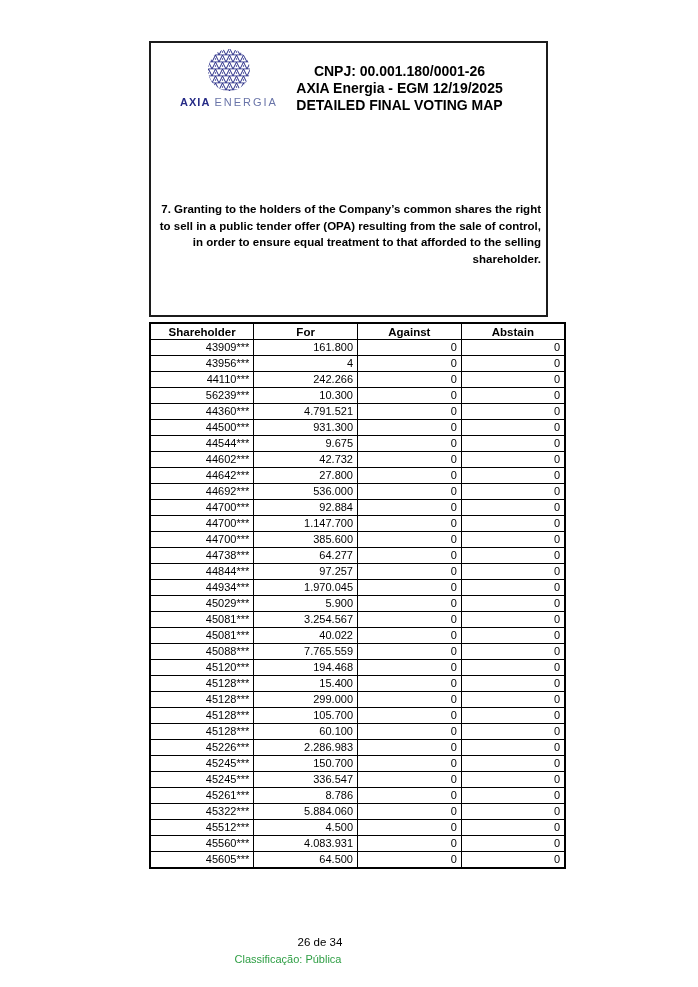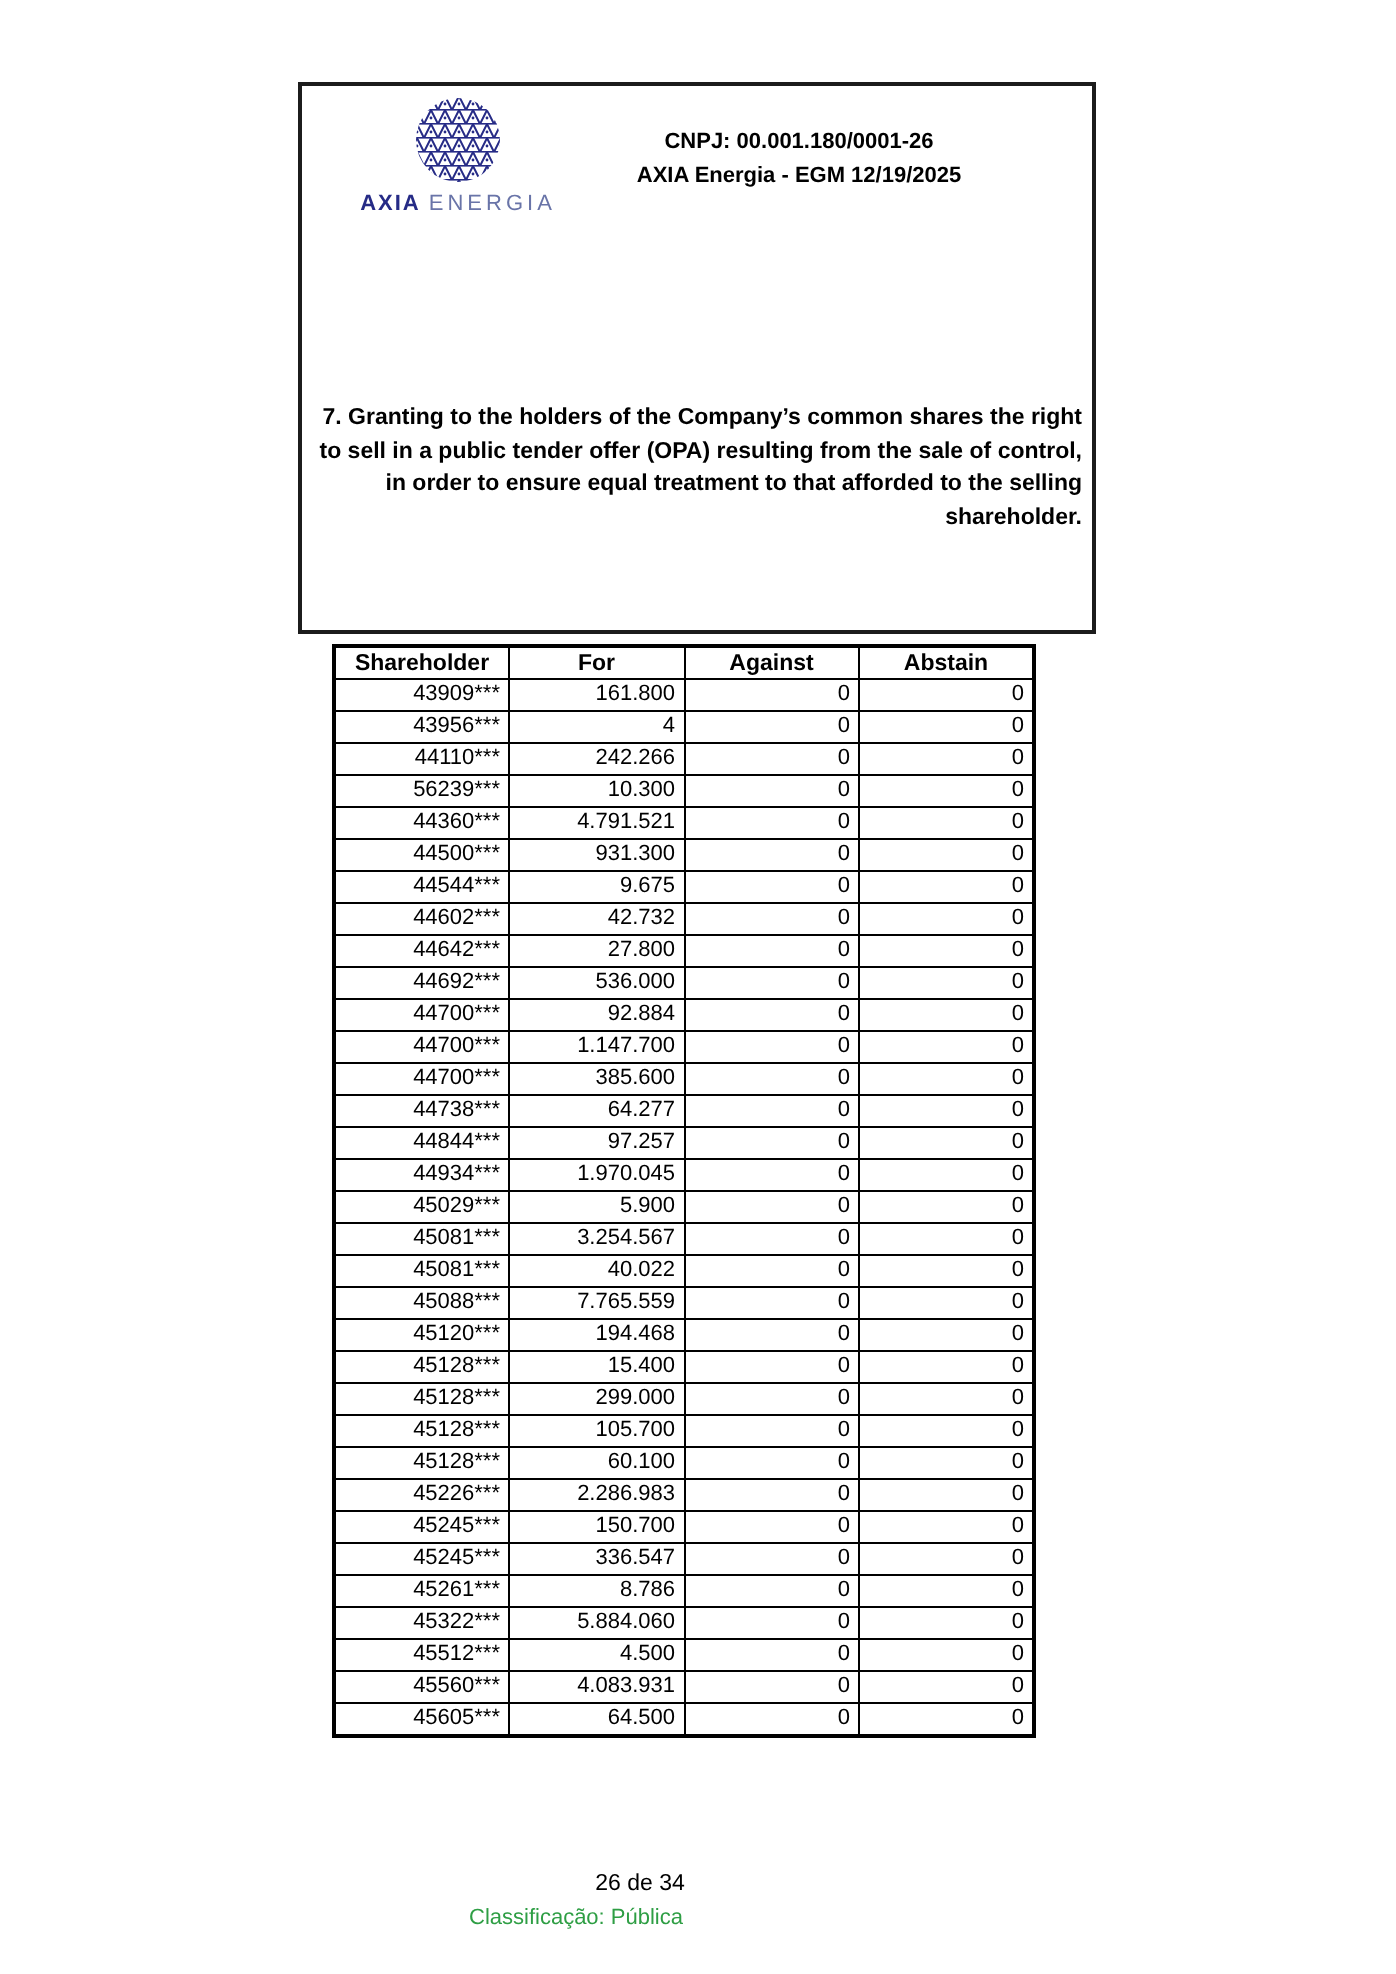--- a/index.html
+++ b/index.html
@@ -33,40 +33,39 @@
     letter-spacing: 1px;
     white-space: nowrap;
   }
   .logo-name   { font-weight: bold; color: var(--navy, #262b86); }
   .logo-subname{ font-weight: normal; color: var(--steel, #6974a8); letter-spacing: 2px; }
   .header-titles {
     position: absolute;
     left: 104px; right: 2px; top: 20px;
     text-align: center;
     font-weight: bold;
-    font-size: 11px;
+    font-size: 14px;
     line-height: 17px;
   }
   .item-paragraph {
     position: absolute;
     left: 5px; right: 5px; top: 158px;
     text-align: right;
     font-weight: bold;
     font-size: 11.5px;
     line-height: 16.5px;
   }
   
   .vtable {
     position: absolute;
     left: 149px; top: 322px;
-    width: 352px;
+    width: 417px;
     border-collapse: collapse;
     table-layout: fixed;
     border: 2px solid #000;
-    margin-left: 17px;
   }
   .vtable th {
     border: 1.5px solid #000;
     font-weight: bold;
     font-size: 11.5px;
     height: 15px;
     padding: 0 3px;
     text-align: center;
   }
   .vtable td {
@@ -117,20 +116,21 @@
       </div>
       <div class="logo-text">
         <span class="logo-name">AXIA</span>
         <span class="logo-subname">ENERGIA</span>
       </div>
     </div>
 
     <div class="header-titles">
       <div>CNPJ: 00.001.180/0001-26</div>
       <div>AXIA Energia - EGM  12/19/2025</div>
+      <div>DETAILED FINAL VOTING MAP</div>
     </div>
 
     <div class="item-paragraph">7.  Granting to the holders of the Company’s common shares the right to sell in a public tender offer (OPA) resulting from the sale of control, in order to ensure equal treatment to that afforded to the selling shareholder.</div>
   </div>
 
   <table class="vtable">
     <thead>
       <tr>
         <th>Shareholder</th>
         <th>For</th>

